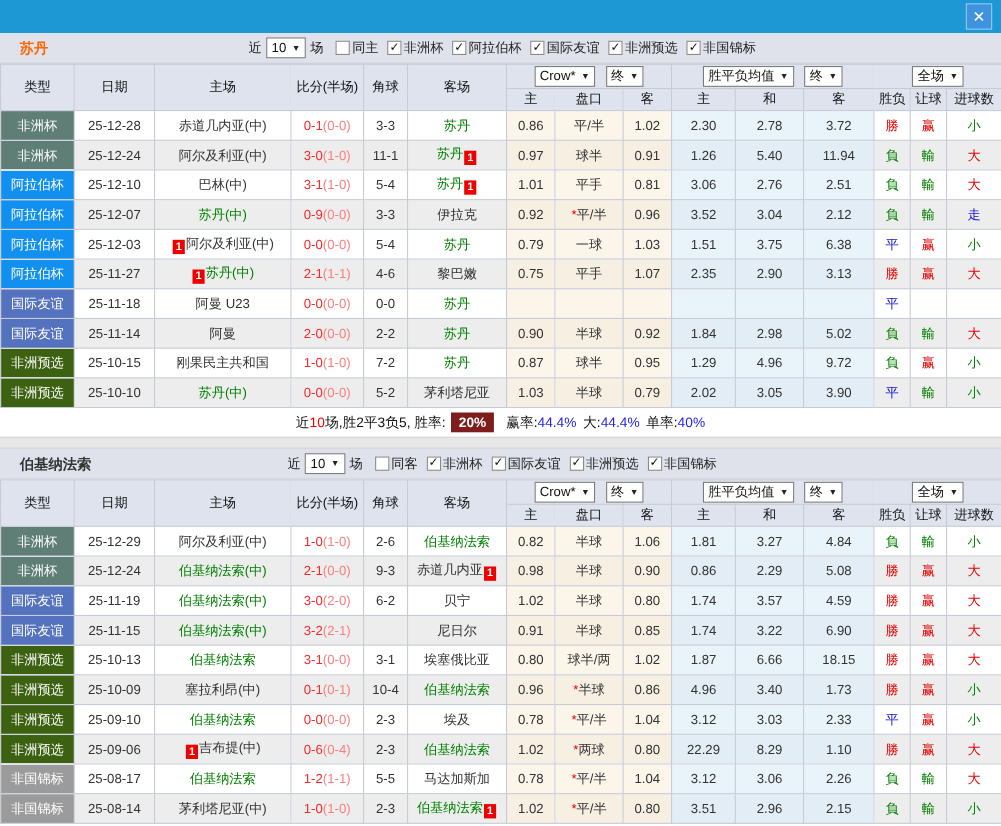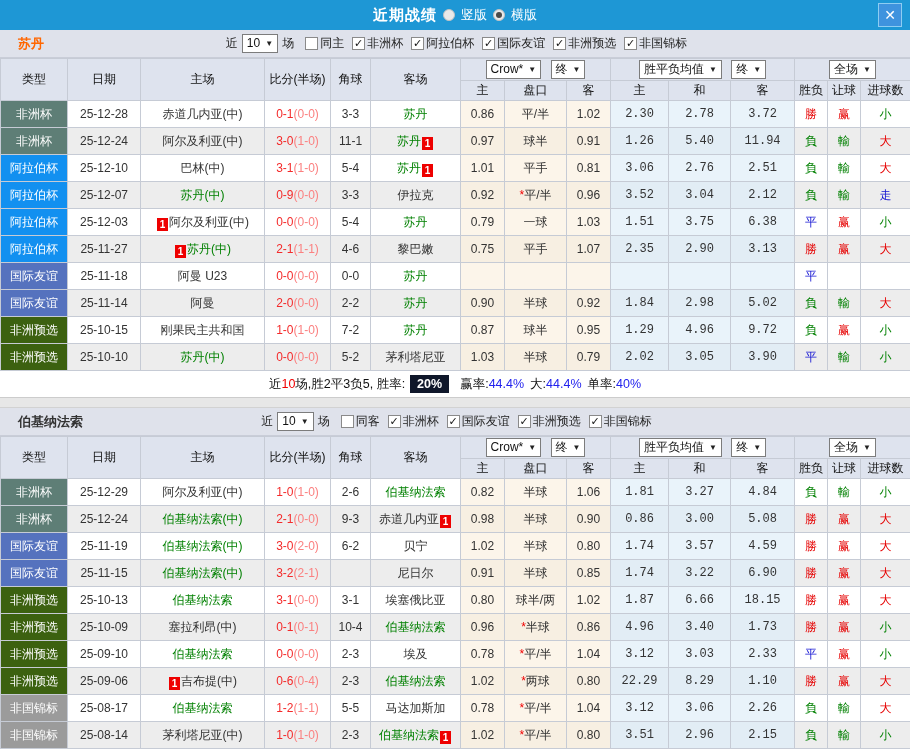--- a/index.html
+++ b/index.html
@@ -35,52 +35,45 @@
   
   table{width:910px;border-collapse:collapse;table-layout:fixed;font-size:12px;}
   th,td{border:1px solid #c6cbd5;text-align:center;padding:0;overflow:hidden;white-space:nowrap;}
   thead th{background:#dee3ee;font-weight:normal;color:#111;}
   tr.h1 th{height:21px;}
   tr.h2 th{height:19px;}
   tbody td{height:26px;background:#fff;}
   tr.even td.plain{background:#ededed;}
   td.cream{background:#fcf5ea;}
   tr.even td.cream{background:#f7efe2;}
-  td.avgc{background:#e9f3fa;font-family:Liberation Mono, monospace;}
+  td.avgc{background:#e9f3fa;}
   tr.even td.avgc{background:#e2edf5;}
   td.typec{color:#fff;}
   .sfull{color:#f42a2a;}
   .shalf{color:#fb8080;}
   .team-green{color:#008000;}
   .card{display:inline-block;background:#ee0000;color:#fff;font-size:10px;font-weight:bold;
         width:11px;height:13px;line-height:13px;text-align:center;vertical-align:-2px;margin:0 1px;}
   .star{color:#f00000;}
   .ddcell .dd{margin:0 3px;}
 
   
   .summary{height:26px;display:flex;align-items:center;justify-content:center;font-size:12.5px;
            background:#fff;border-bottom:1px solid #ccc;color:#111;}
   .summary .rednum{color:#f00000;}
-  .summary .badge{background:#0f172a;color:#fff;font-weight:bold;padding:2px 7px;margin:0 5px;}
+  .summary .badge{background:#7f1d1d;color:#fff;font-weight:bold;padding:2px 7px;margin:0 5px;}
   .summary .bluev{color:#2222ee;}
   .summary .seg{margin-left:6px;}
 
   .gap{height:9px;background:#e7e7e7;border-bottom:1px solid #d2d2d2;}
 </style>
 </head>
 <body>
 
 <div class="titlebar">
-  <div class="title-center">
-    <span class="panel-title">近期战绩</span>
-    <span class="radio"></span>
-    <span class="radio-label">竖版</span>
-    <span class="radio sel"></span>
-    <span class="radio-label">横版</span>
-  </div>
   <div class="close-btn">
     <span>✕</span>
   </div>
 </div>
 
 <div>
   <div class="filterbar">
     <span class="team-name" style="color: rgb(255, 102, 0);">苏丹</span>
     <div class="filters">
         <span class="spc">近</span>
@@ -466,21 +459,21 @@
           <td class="typec" style="background: rgb(94, 126, 118);">非洲杯</td>
           <td class="plain">25-12-24</td>
           <td class="plain"><span class="team-green">伯基纳法索(中)</span></td>
           <td class="plain"><span class="sfull">2-1</span><span class="shalf">(0-0)</span></td>
           <td class="plain">9-3</td>
           <td class="plain"><span>赤道几内亚</span><span class="card">1</span></td>
           <td class="cream">0.98</td>
           <td class="cream"><span>半球</span></td>
           <td class="cream">0.90</td>
           <td class="avgc">0.86</td>
-          <td class="avgc">3.00</td>
+          <td class="avgc">2.29</td>
           <td class="avgc">5.08</td>
           <td class="plain" style="color: rgb(230, 0, 0);">勝</td>
           <td class="plain" style="color: rgb(230, 0, 0);">赢</td>
           <td class="plain" style="color: rgb(230, 0, 0);">大</td>
         </tr>
         <tr>
           <td class="typec" style="background: rgb(85, 114, 190);">国际友谊</td>
           <td class="plain">25-11-19</td>
           <td class="plain"><span class="team-green">伯基纳法索(中)</span></td>
           <td class="plain"><span class="sfull">3-0</span><span class="shalf">(2-0)</span></td>

